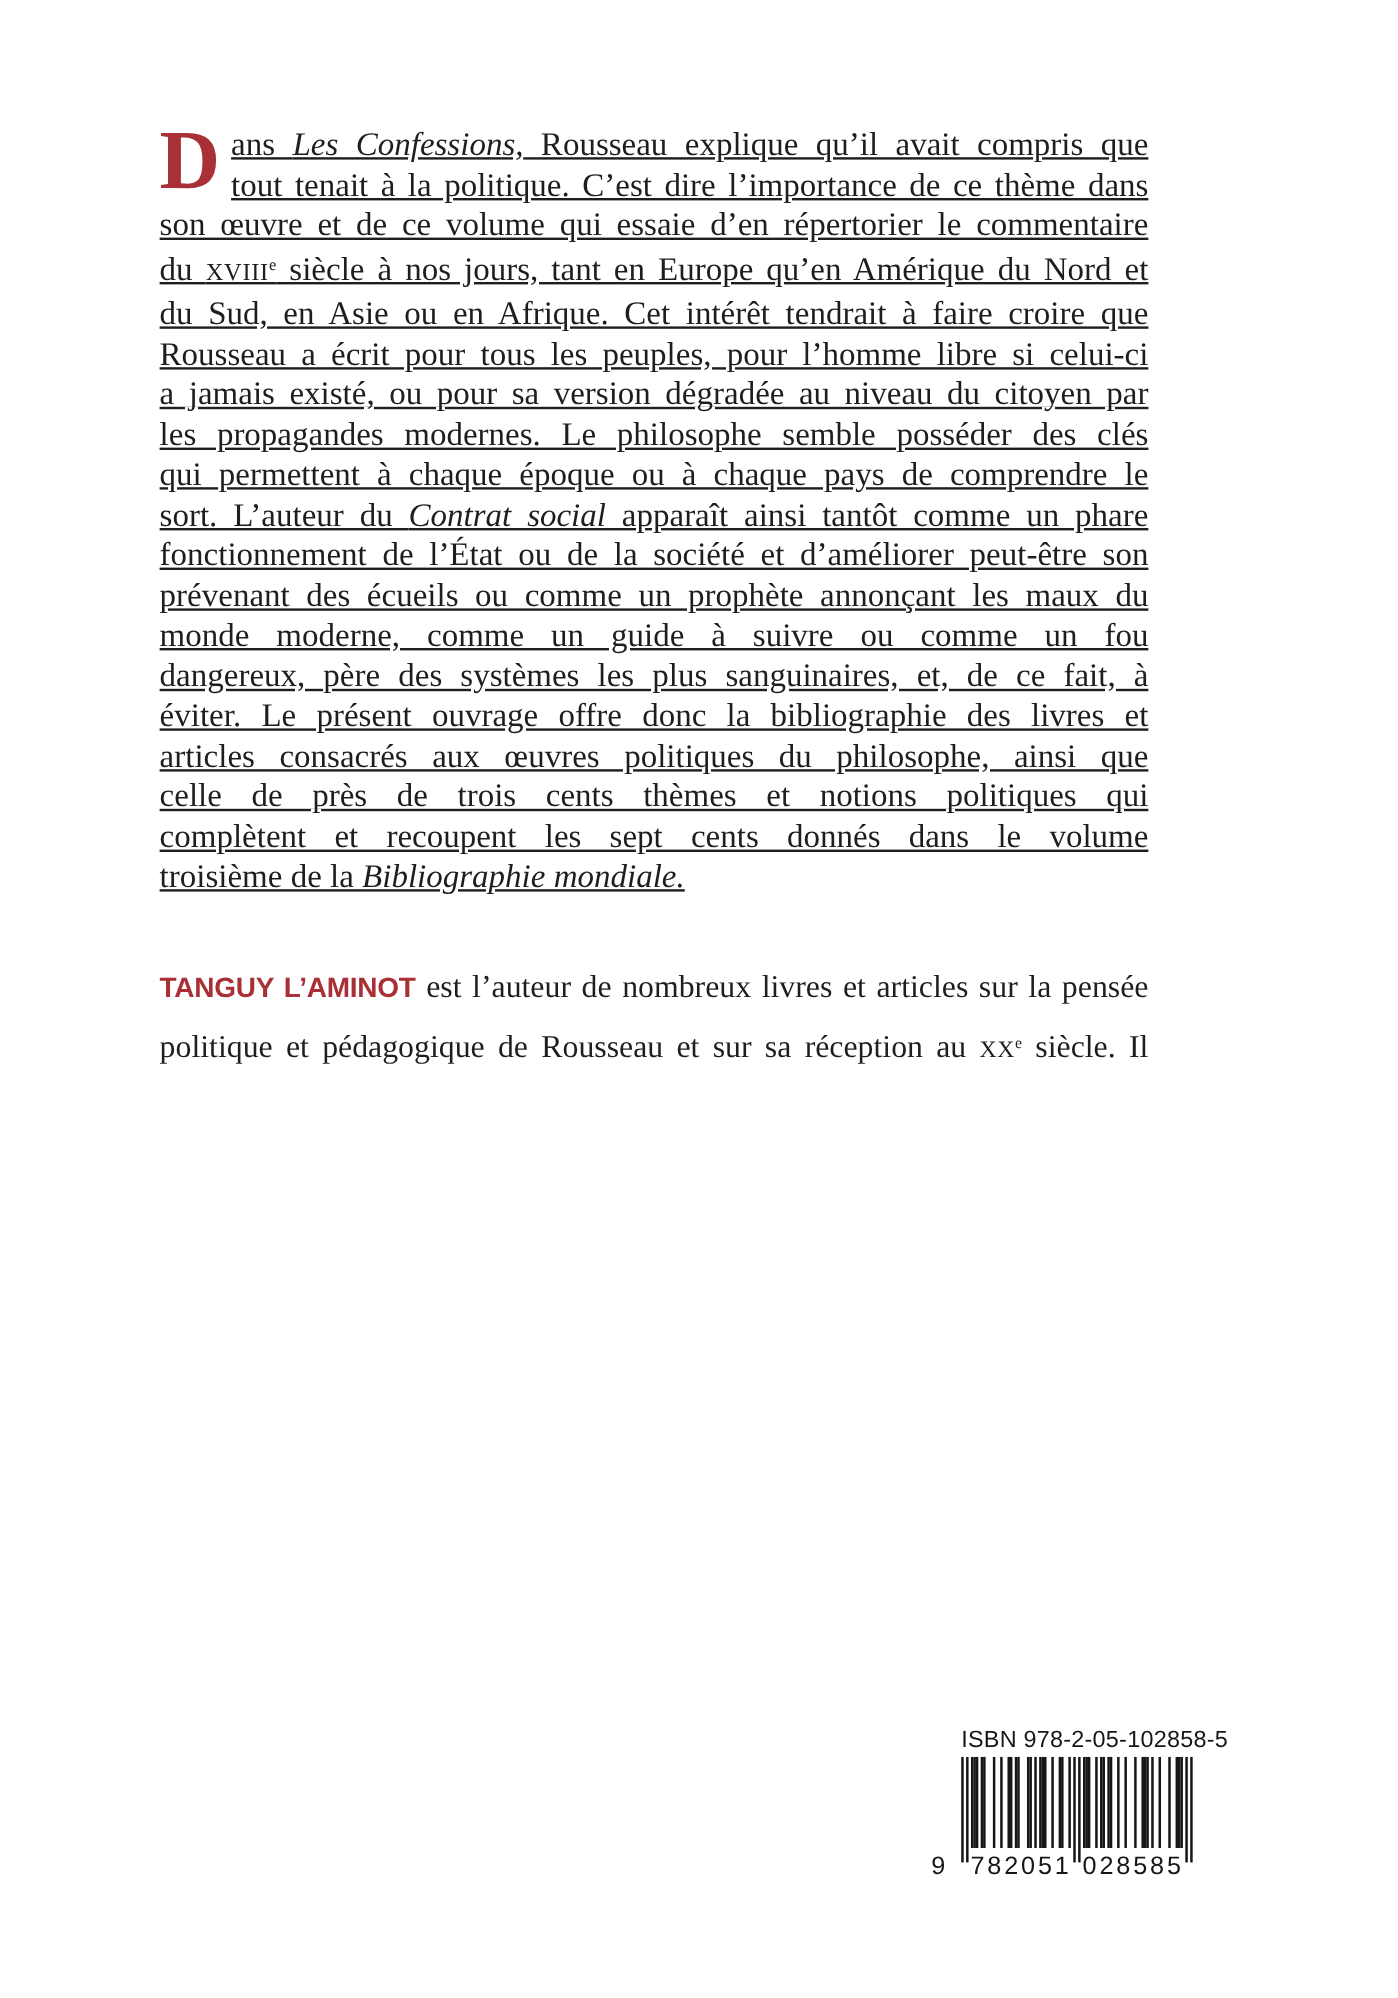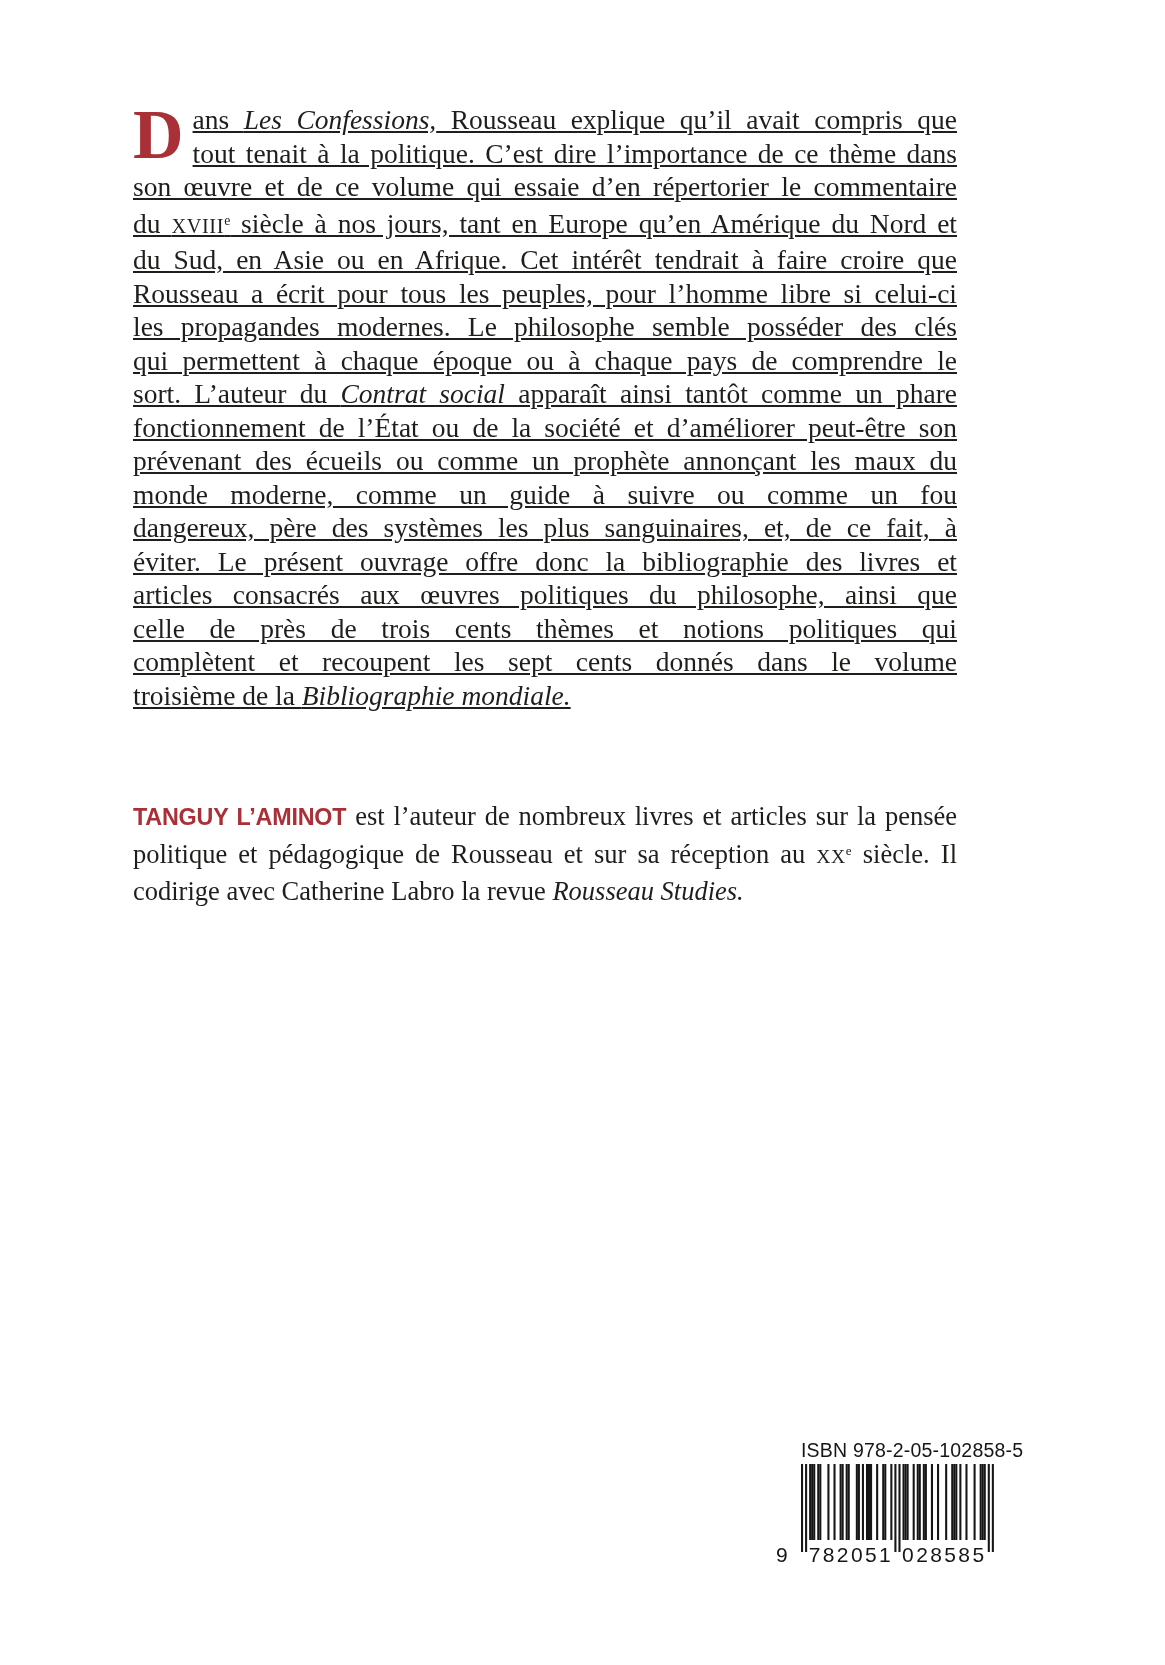--- a/index.html
+++ b/index.html
@@ -21,21 +21,21 @@
   .seg-italic { font-style:italic; }
   .seg-smallcaps { font-size:0.74em; letter-spacing:0.03em; }
   .seg-sup { font-size:0.5em; vertical-align:0.6em; letter-spacing:0; }
   .seg-author {
     font-family:"Liberation Sans", sans-serif; font-weight:bold;
     color:#a93036; font-size:0.88em; letter-spacing:-0.2px;
   }
   
   .bio {
     position:absolute; left:133px; top:799px; width:824px;
-    font-size:26.5px; line-height:34px;
+    font-size:26.5px; line-height:46px;
   }
   .bio .line { text-align:justify; }
   .bio .line.just { text-align-last:justify; }
   
   .barcode-block { position:absolute; left:752px; top:1439px; width:240px;margin-left:16px; }
   .isbn-label {
     font-family:"Liberation Sans", sans-serif; font-size:19.5px;
     color:#161616; margin-left:33px; letter-spacing:0.2px; white-space:nowrap;
   }
   .barcode-svg { display:block; margin-top:2px; }
@@ -50,39 +50,39 @@
 
   <div class="blurb" id="blurb">
     <span class="dropcap">D</span>
 
   <div class="line just"><span>ans </span><span class="seg-italic">Les Confessions,</span><span> Rousseau explique qu’il avait compris que</span></div>
       <div class="line just"><span>tout tenait à la politique. C’est dire l’importance de ce thème dans</span></div>
       <div class="line just"><span>son œuvre et de ce volume qui essaie d’en répertorier le commentaire</span></div>
       <div class="line just"><span>du </span><span class="seg-smallcaps">XVIII</span><span class="seg-sup">e</span><span> siècle à nos jours, tant en Europe qu’en Amérique du Nord et</span></div>
       <div class="line just"><span>du Sud, en Asie ou en Afrique. Cet intérêt tendrait à faire croire que</span></div>
       <div class="line just"><span>Rousseau a écrit pour tous les peuples, pour l’homme libre si celui-ci</span></div>
+      <div class="line just"><span>a jamais existé, ou pour sa version dégradée au niveau du citoyen par</span></div>
       <div class="line just"><span>les propagandes modernes. Le philosophe semble posséder des clés</span></div>
       <div class="line just"><span>qui permettent à chaque époque ou à chaque pays de comprendre le</span></div>
       <div class="line just"><span>sort. L’auteur du </span><span class="seg-italic">Contrat social</span><span> apparaît ainsi tantôt comme un phare</span></div>
       <div class="line just"><span>fonctionnement de l’État ou de la société et d’améliorer peut-être son</span></div>
       <div class="line just"><span>prévenant des écueils ou comme un prophète annonçant les maux du</span></div>
       <div class="line just"><span>monde moderne, comme un guide à suivre ou comme un fou</span></div>
       <div class="line just"><span>dangereux, père des systèmes les plus sanguinaires, et, de ce fait, à</span></div>
       <div class="line just"><span>éviter. Le présent ouvrage offre donc la bibliographie des livres et</span></div>
       <div class="line just"><span>articles consacrés aux œuvres politiques du philosophe, ainsi que</span></div>
       <div class="line just"><span>celle de près de trois cents thèmes et notions politiques qui</span></div>
       <div class="line just"><span>complètent et recoupent les sept cents donnés dans le volume</span></div>
       <div class="line"><span>troisième de la </span><span class="seg-italic">Bibliographie mondiale.</span></div>
     </div>
 
   <div class="bio" id="bio">
 
   <div class="line just"><span class="seg-author">TANGUY L’AMINOT</span><span> est l’auteur de nombreux livres et articles sur la pensée</span></div>
       <div class="line just"><span>politique et pédagogique de Rousseau et sur sa réception au </span><span class="seg-smallcaps">XX</span><span class="seg-sup">e</span><span> siècle. Il</span></div>
-      <div class="line"><span>codirige avec Catherine Labro la revue </span><span class="seg-italic">Rousseau Studies.</span></div>
     </div>
 
   <div class="barcode-block">
     <div class="isbn-label">ISBN 978-2-05-102858-5</div>
     <svg class="barcode-svg" id="barcode-svg" width="232" height="102" viewBox="0 0 232 102">
         <rect x="33.00" y="0" width="2.08" height="88" fill="#161616"></rect>
         <rect x="37.06" y="0" width="2.08" height="88" fill="#161616"></rect>
         <rect x="41.12" y="0" width="2.08" height="76" fill="#161616"></rect>
         <rect x="43.15" y="0" width="2.08" height="76" fill="#161616"></rect>
         <rect x="45.18" y="0" width="2.08" height="76" fill="#161616"></rect>

